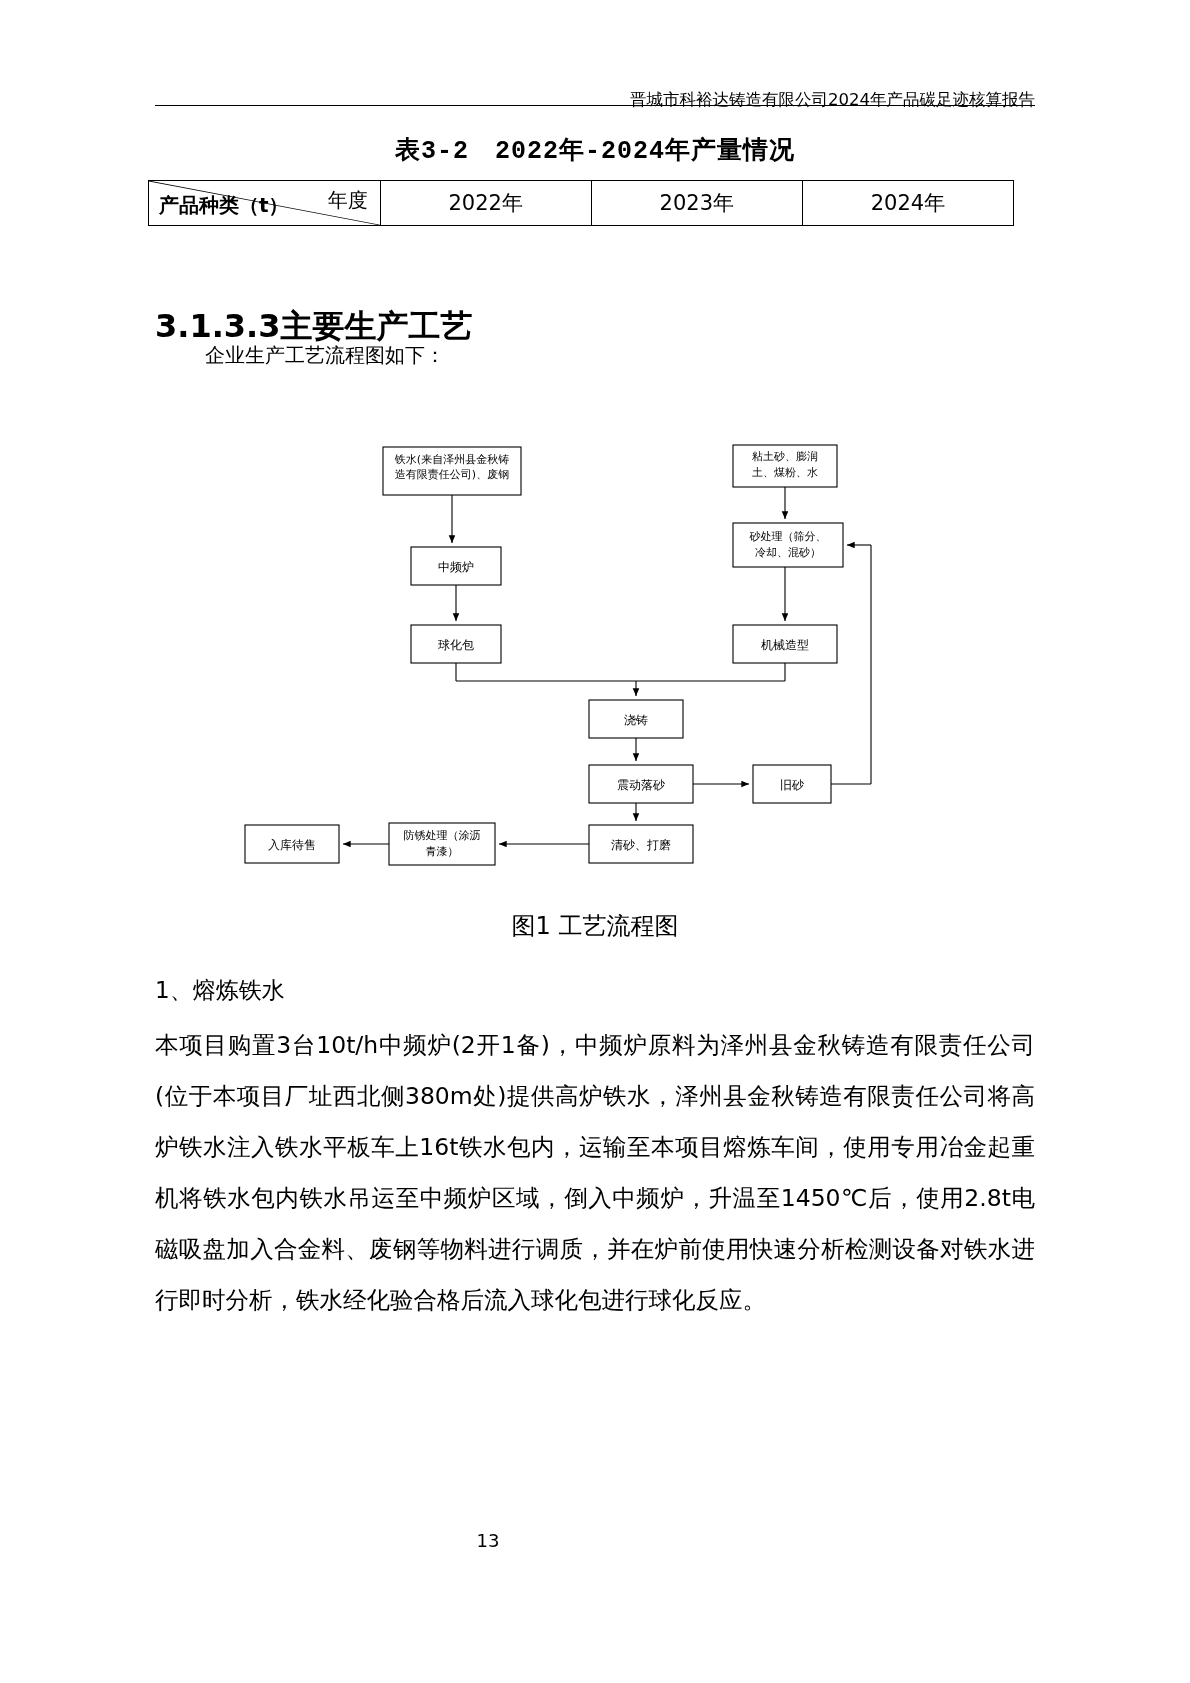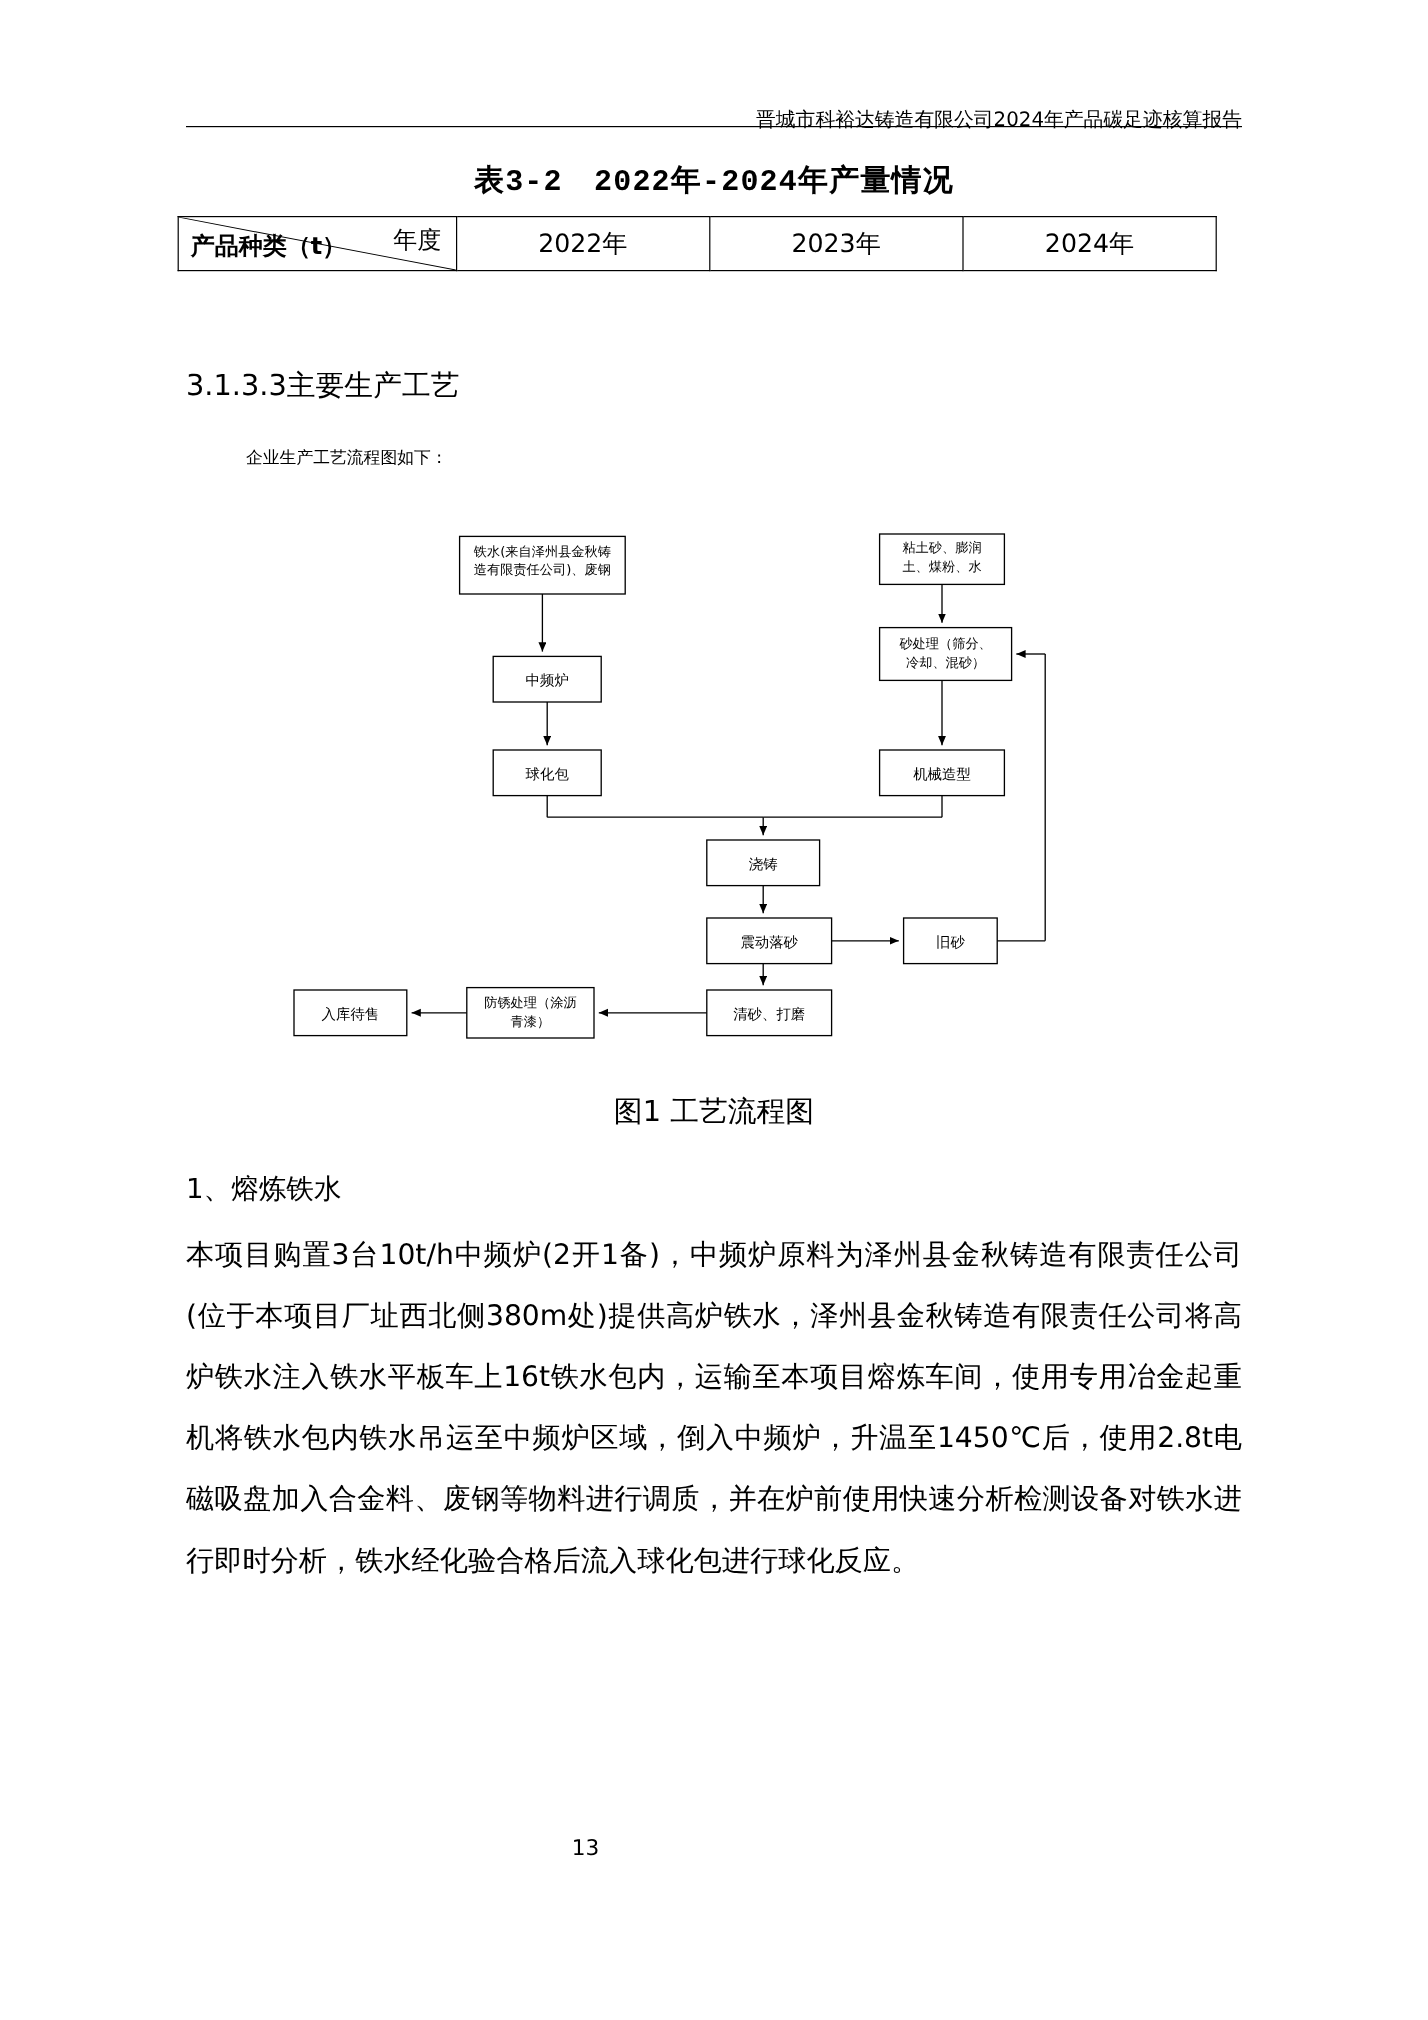--- a/index.html
+++ b/index.html
@@ -100,28 +100,28 @@
   }
   td.hdr-year { width: 211px; font-size: 21px; }
   td.row-label { font-size: 21px; }
   td.val { font-size: 21px; }
 
   
   .sec-head {
     position: absolute;
     left: 155px;
     top: 305px;
-    font-size: 24px;
-    font-weight: normal;
+    font-size: 32px;
+    font-weight: bold;
   }
   .para-indent {
     position: absolute;
     left: 205px;
-    top: 373px;
-    font-size: 14px;
+    top: 342px;
+    font-size: 20px;
   }
 
   
   .flow {
     position: absolute;
     left: 155px;
     top: 435px;
     width: 880px;
     height: 445px;
   }

